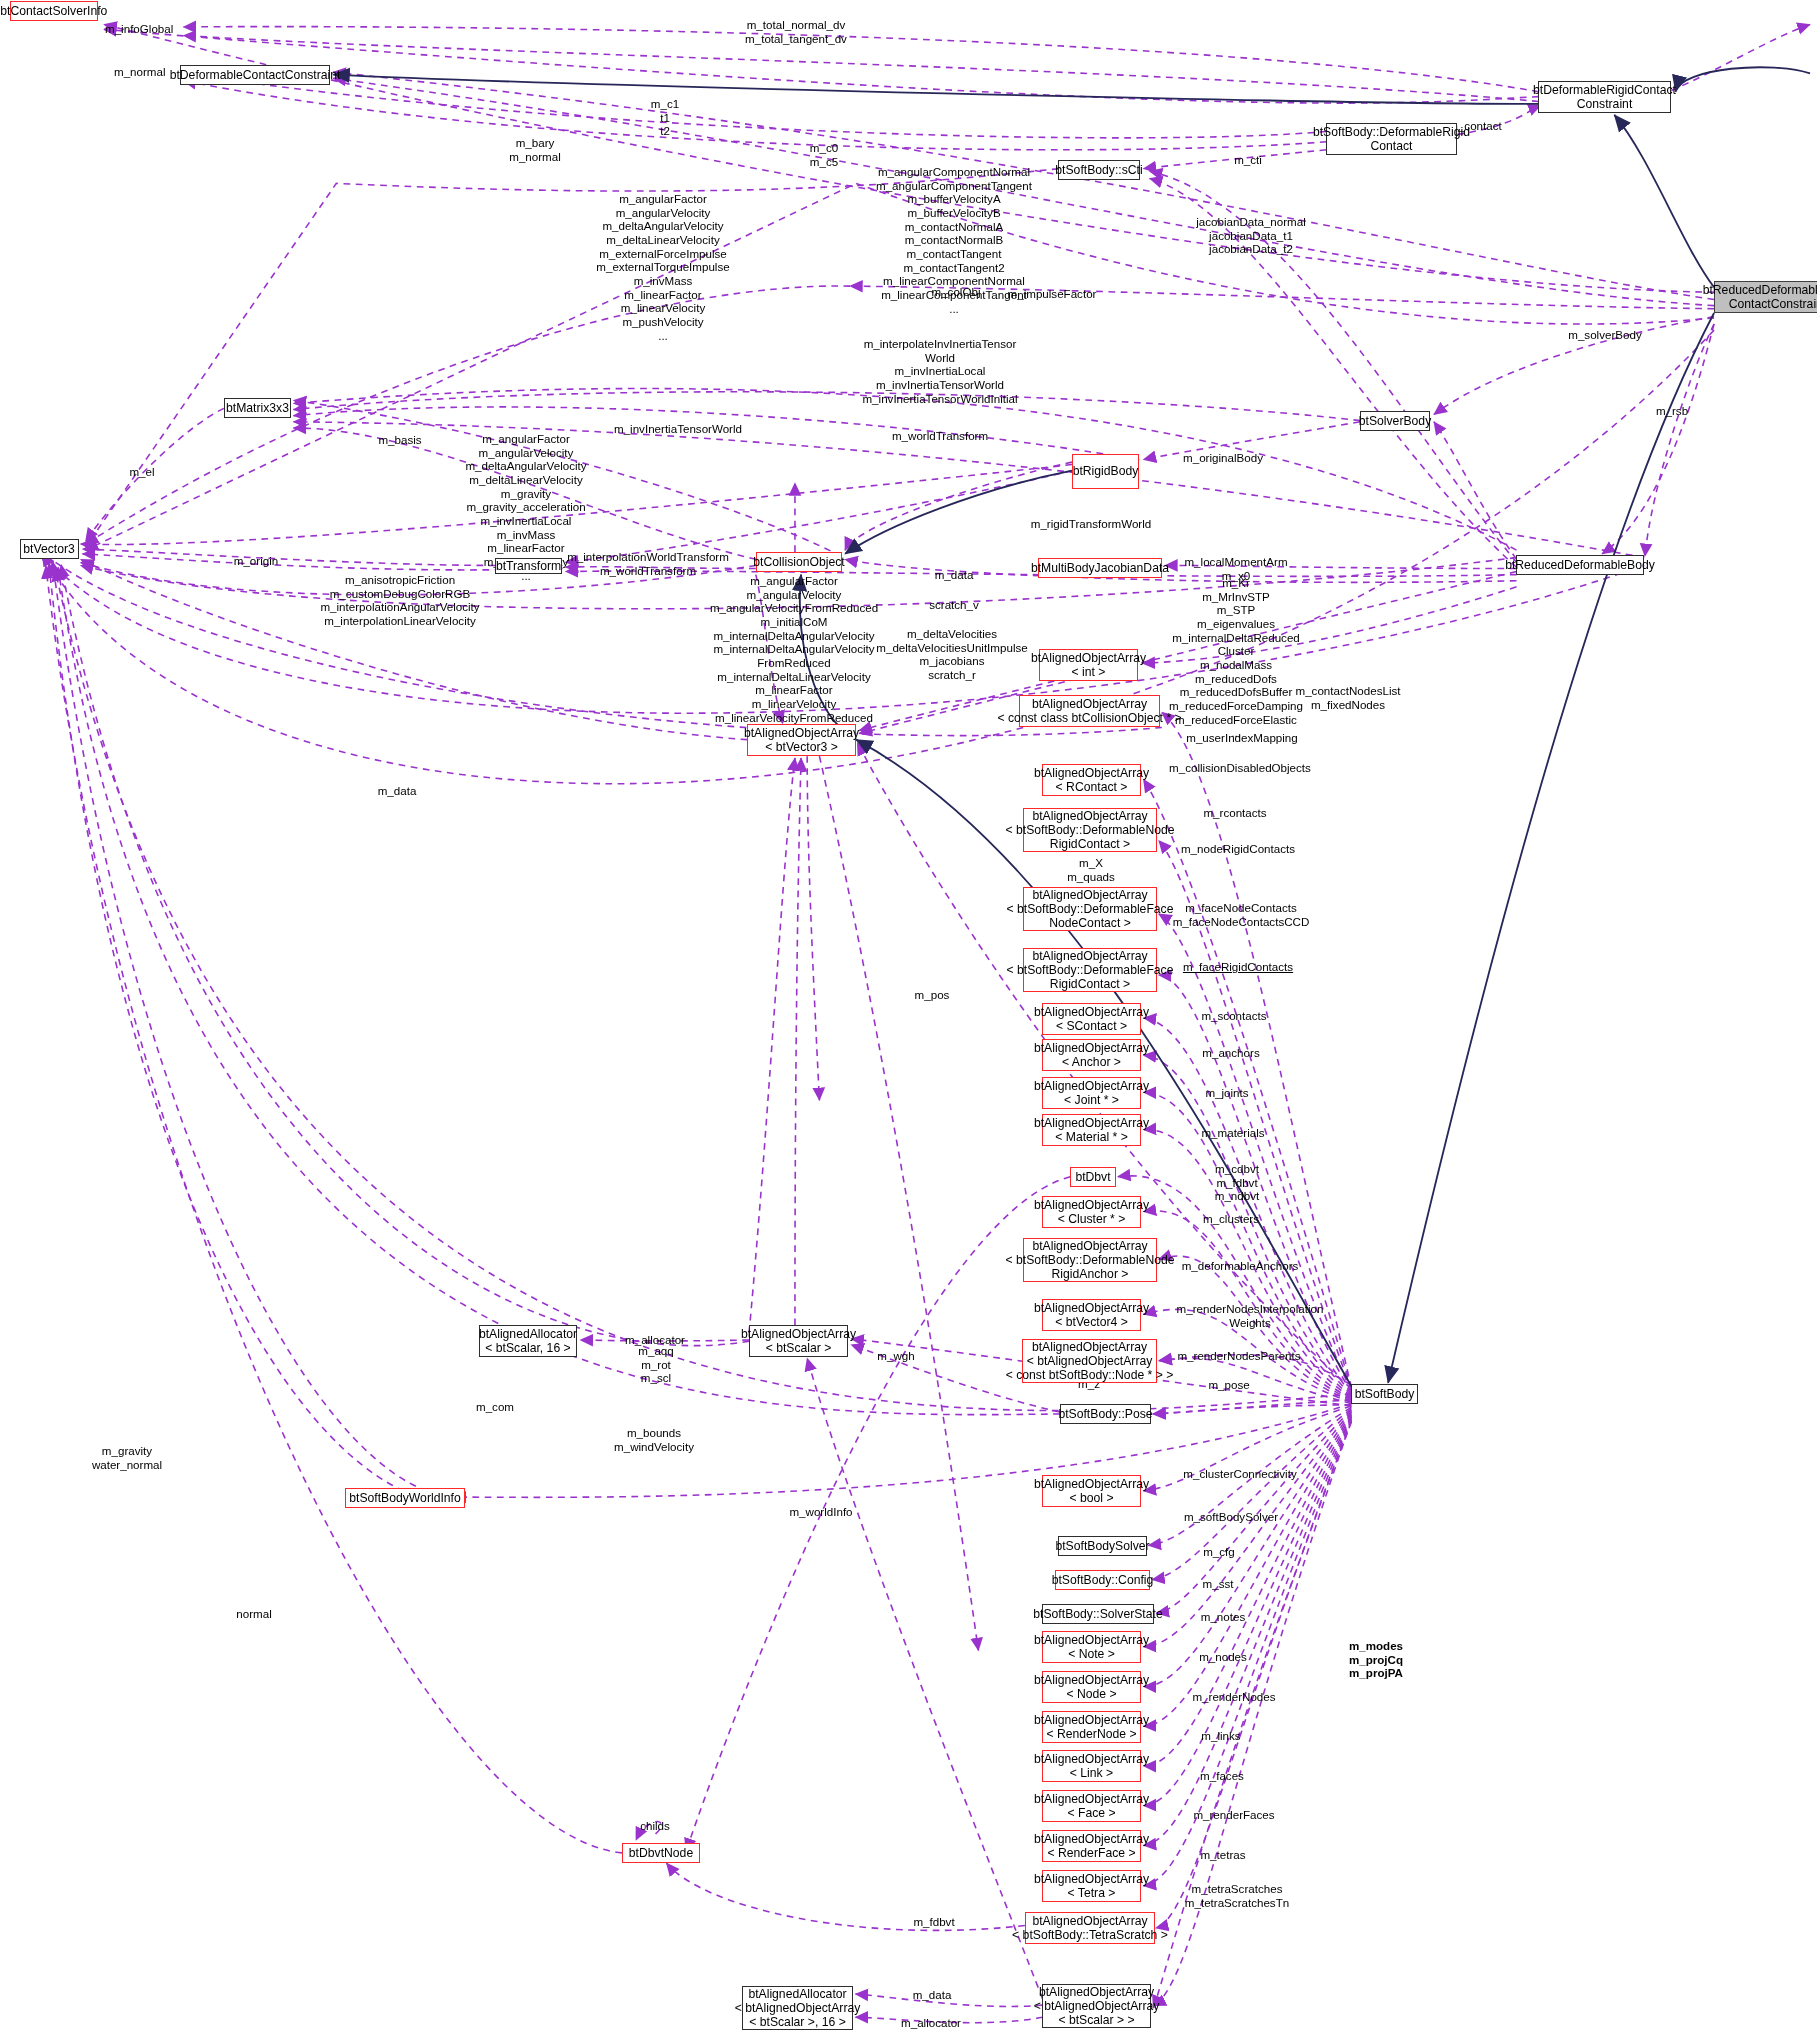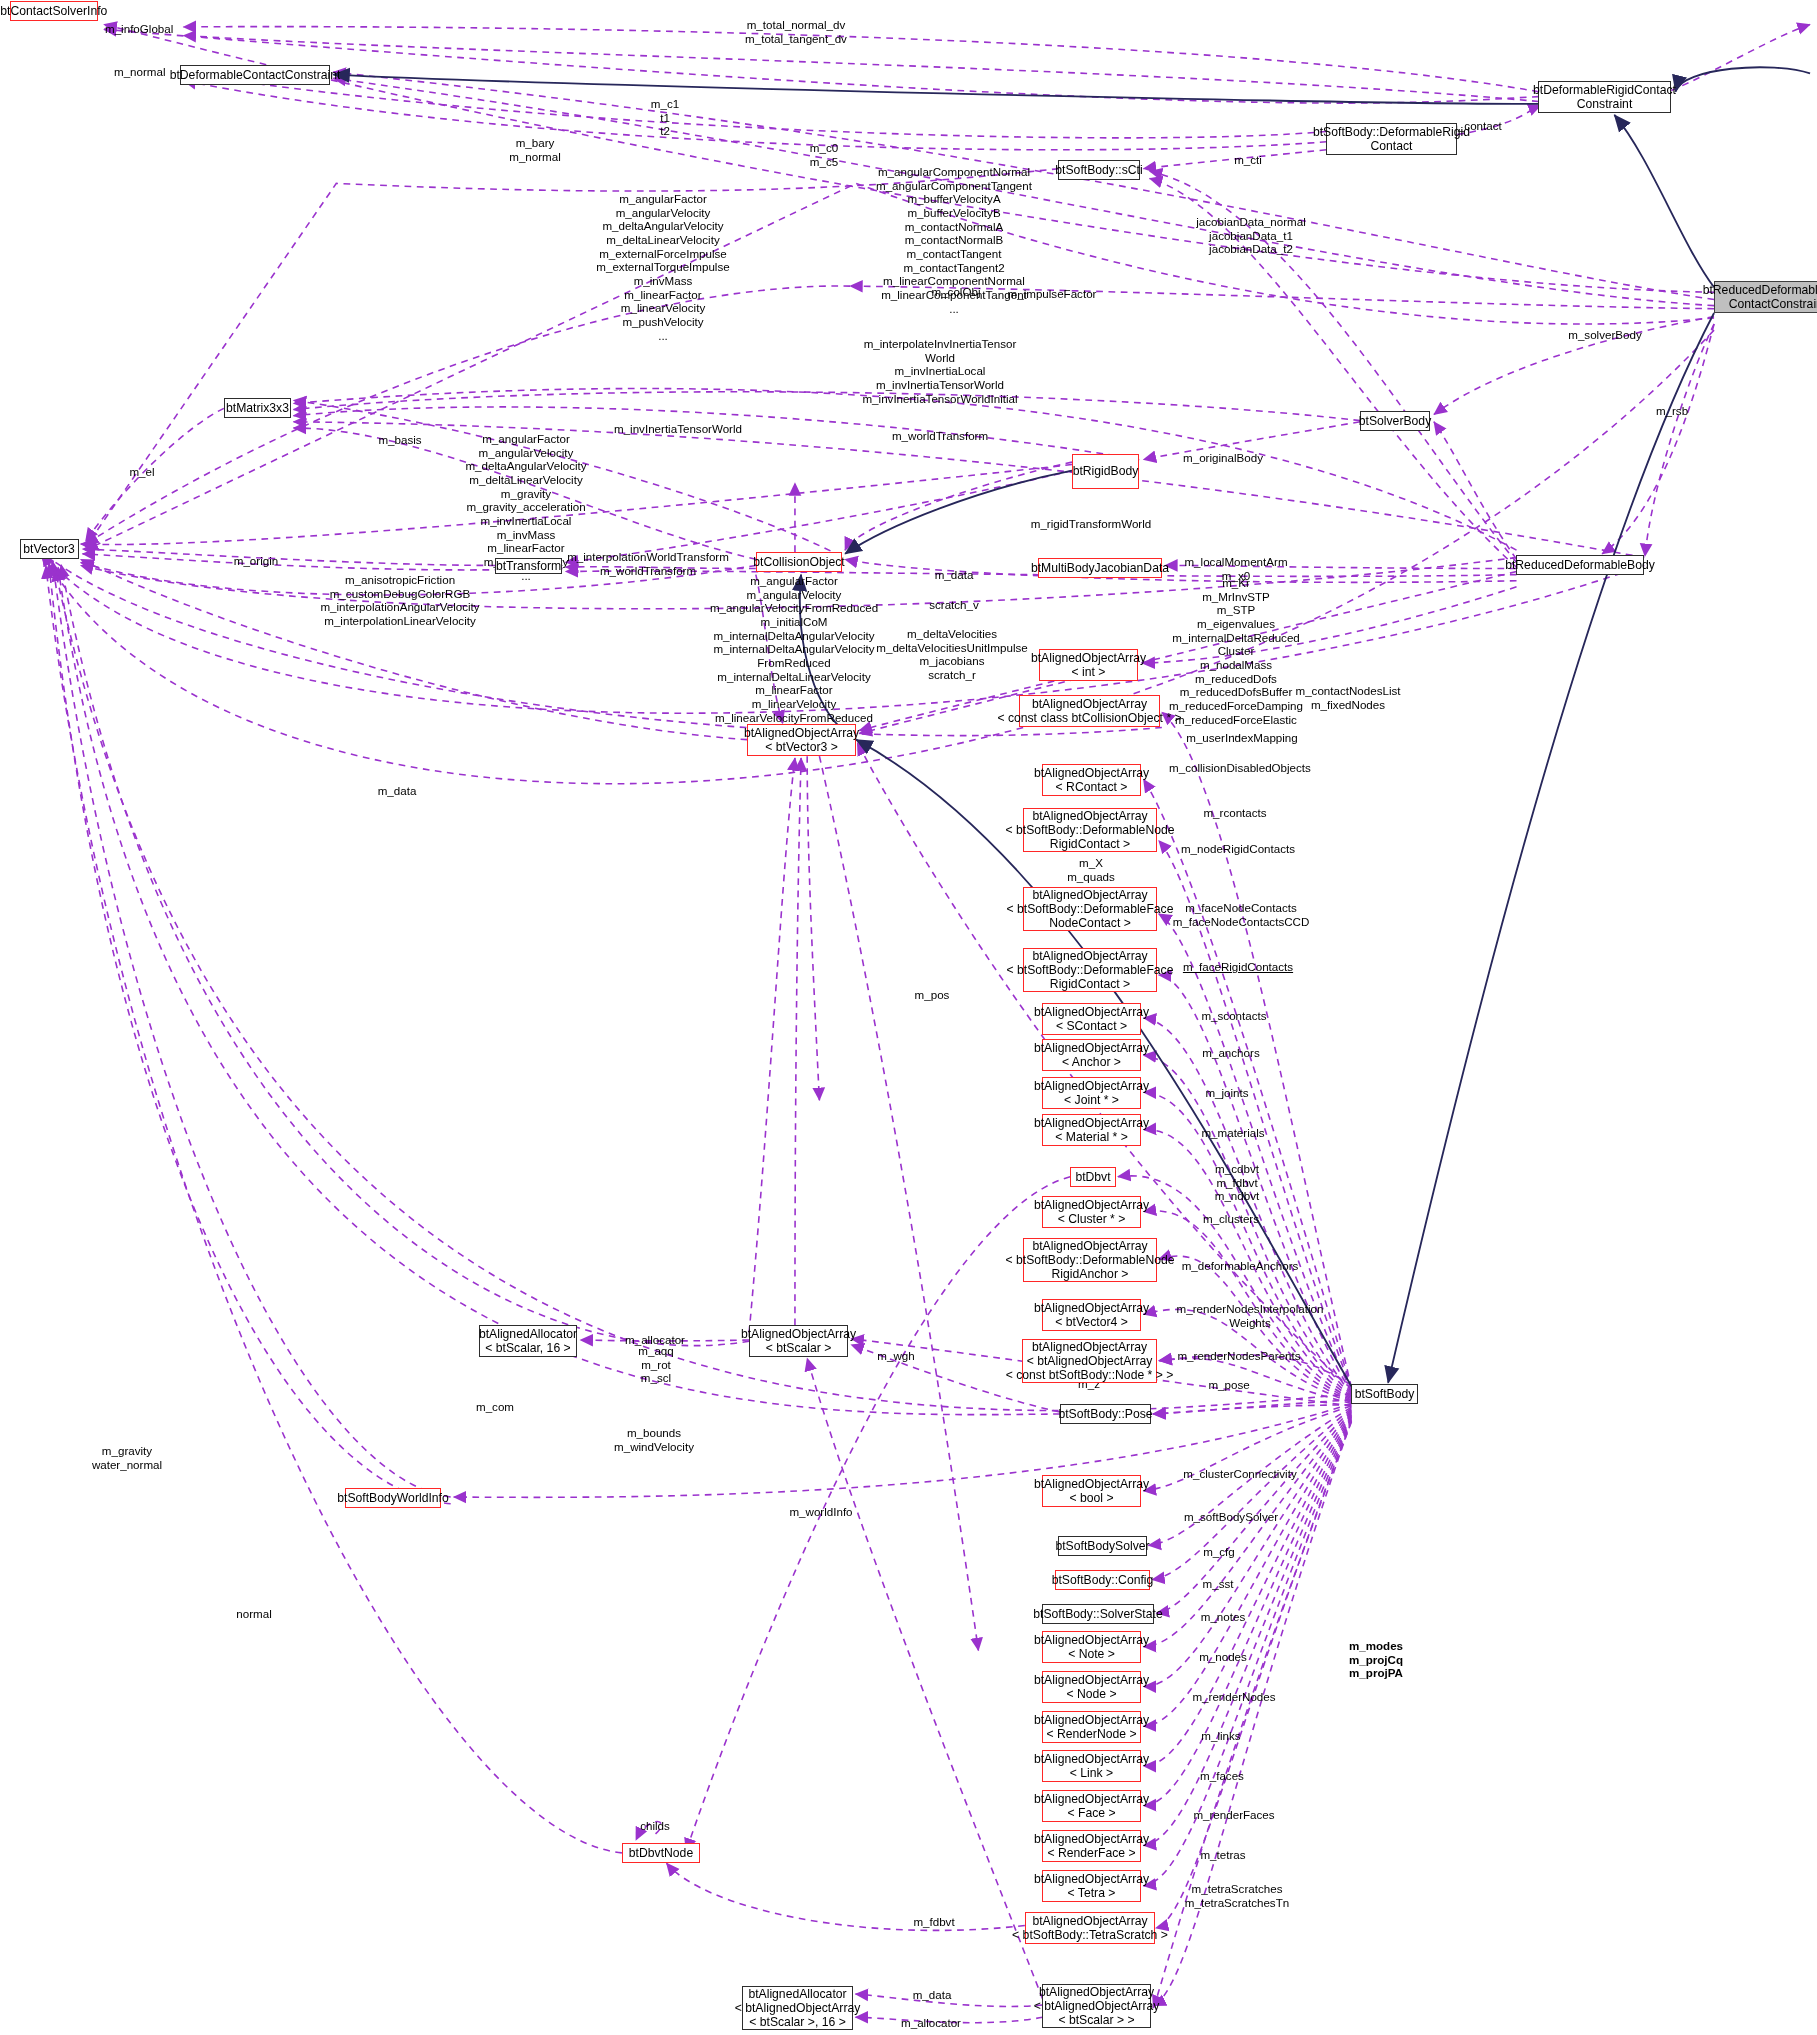--- a/index.html
+++ b/index.html
@@ -263,21 +263,21 @@
 &lt; btVector4 &gt;</div>
   <div class="node red" style="left:1022px;top:1339px;width:135px;height:44px;">btAlignedObjectArray
 &lt; btAlignedObjectArray
 &lt; const btSoftBody::Node * &gt; &gt;</div>
   <div class="node dark" style="left:479px;top:1325px;width:98px;height:32px;">btAlignedAllocator
 &lt; btScalar, 16 &gt;</div>
   <div class="node dark" style="left:749px;top:1325px;width:99px;height:32px;">btAlignedObjectArray
 &lt; btScalar &gt;</div>
   <div class="node dark" style="left:1060px;top:1404px;width:91px;height:19.6px;">btSoftBody::Pose</div>
   <div class="node dark" style="left:1351px;top:1384px;width:67px;height:19.6px;">btSoftBody</div>
-  <div class="node red" style="left:345px;top:1488px;width:96px;height:19.6px;">btSoftBodyWorldInfo</div>
+  <div class="node red" style="left:345px;top:1488px;width:120px;height:19.6px;">btSoftBodyWorldInfo</div>
   <div class="node red" style="left:1042px;top:1475px;width:99px;height:32px;">btAlignedObjectArray
 &lt; bool &gt;</div>
   <div class="node dark" style="left:1058px;top:1536px;width:89px;height:19.6px;">btSoftBodySolver</div>
   <div class="node red" style="left:1055px;top:1570px;width:95px;height:19.6px;">btSoftBody::Config</div>
   <div class="node dark" style="left:1042px;top:1604px;width:112px;height:19.6px;">btSoftBody::SolverState</div>
   <div class="node red" style="left:1042px;top:1631px;width:99px;height:32px;">btAlignedObjectArray
 &lt; Note &gt;</div>
   <div class="node red" style="left:1042px;top:1671px;width:99px;height:32px;">btAlignedObjectArray
 &lt; Node &gt;</div>
   <div class="node red" style="left:1042px;top:1711px;width:99px;height:32px;">btAlignedObjectArray

